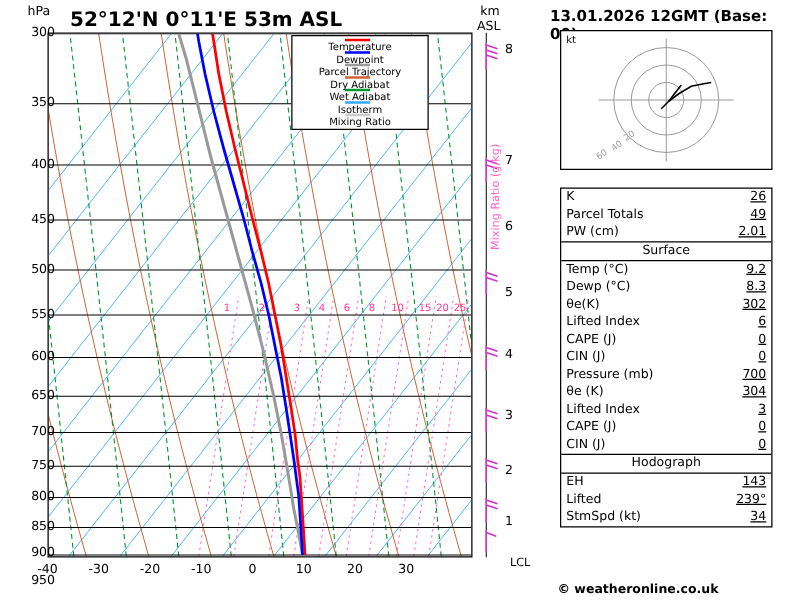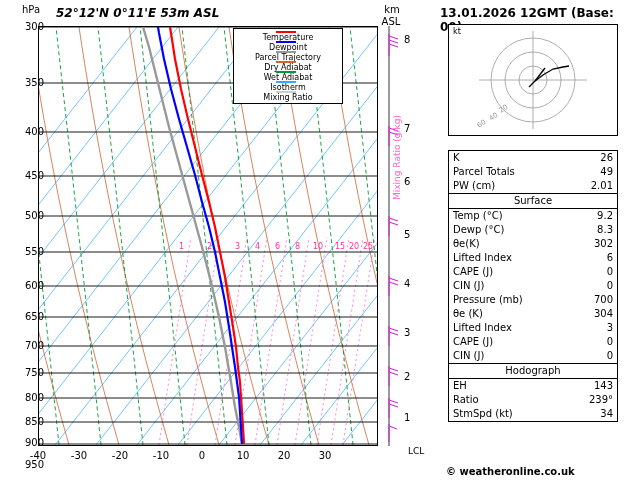--- a/index.html
+++ b/index.html
@@ -3,21 +3,21 @@
 <meta charset="utf-8">
 <style>
   html,body{margin:0;padding:0;}
   body{width:629px;height:486px;background:#ffffff;font-family:"DejaVu Sans",sans-serif;position:relative;overflow:hidden;}
   .abs{position:absolute;}
   .lbl{font-size:10px;color:#000;}
 
   
   #sounding{left:0;top:0;width:425px;height:486px;}
   #hpa-label{left:22px;top:4px;font-size:10px;}
-  #title{left:56px;top:6px;font-size:12px;font-weight:bold;font-style:italic;}
+  #title{left:56px;top:6px;font-size:16px;font-weight:bold;}
   #km-label{left:380px;top:4px;font-size:10px;text-align:center;width:24px;}
   #asl-label{left:376px;top:16px;font-size:10px;text-align:center;width:30px;}
 
   #plotbox{left:38px;top:26px;width:340px;height:420px;border:1px solid #000;box-sizing:border-box;overflow:hidden;background:#fff;}
   #plotsvg{position:absolute;left:0;top:0;}
 
   .ytick{position:absolute;right:381px;font-size:10px;text-align:right;width:34px;}
   .xtick{position:absolute;top:450px;font-size:10px;text-align:center;width:40px;}
   #xaxis-title{left:38px;top:466px;width:340px;text-align:center;font-size:11px;}
 
@@ -36,21 +36,21 @@
   #mixratio-label{left:392px;top:200px;font-size:9px;color:#ff66cc;transform:rotate(-90deg);transform-origin:left top;white-space:nowrap;}
 
   
   #date-title{left:440px;top:6px;font-size:12px;font-weight:bold;}
   #hodo-box{left:448px;top:24px;width:170px;height:112px;border:1px solid #000;box-sizing:border-box;background:#fff;}
   #kt-label{left:453px;top:27px;font-size:8px;}
 
   #tbl{left:448px;top:150px;width:170px;border:1px solid #000;box-sizing:border-box;background:#fff;font-size:10px;}
   .trow{display:flex;justify-content:space-between;padding:0 4px;height:14px;line-height:14px;}
   .trow .k{white-space:nowrap;}
-  .trow .v{white-space:nowrap;}
+  .trow .v{white-space:nowrap;text-decoration:underline;}
   .thead{text-align:center;border-top:1px solid #000;border-bottom:1px solid #000;height:14px;line-height:14px;font-size:10px;}
 
   #copyright{left:446px;top:466px;font-size:10px;font-weight:bold;}
 </style>
 </head>
 <body>
 
 <div class="abs" id="sounding">
 
   <div class="abs lbl" id="hpa-label">hPa</div>
@@ -355,21 +355,21 @@
     <span class="k">CIN (J)</span>
     <span class="v">0</span>
   </div>
 
   <div class="thead">Hodograph</div>
   <div class="trow">
     <span class="k">EH</span>
     <span class="v">143</span>
   </div>
   <div class="trow">
-    <span class="k">Ratio</span>
+    <span class="k">Lifted</span>
     <span class="v">239°</span>
   </div>
   <div class="trow">
     <span class="k">StmSpd (kt)</span>
     <span class="v">34</span>
   </div>
 </div>
 
 <div class="abs" id="copyright">© weatheronline.co.uk</div>
 

